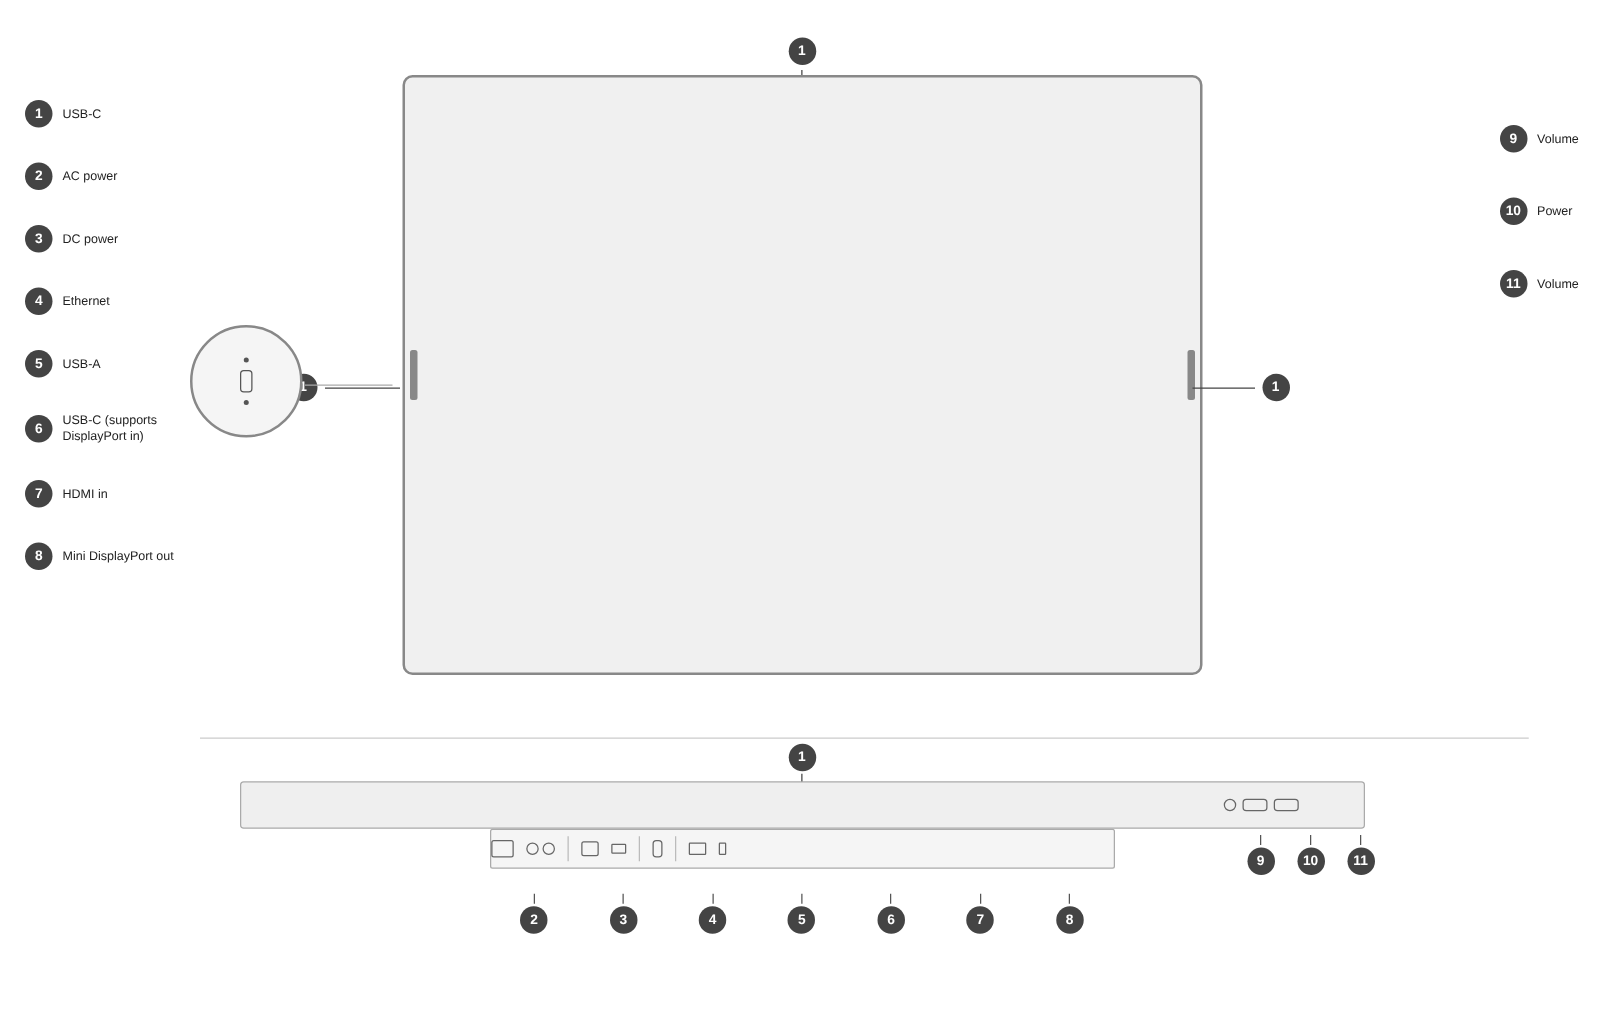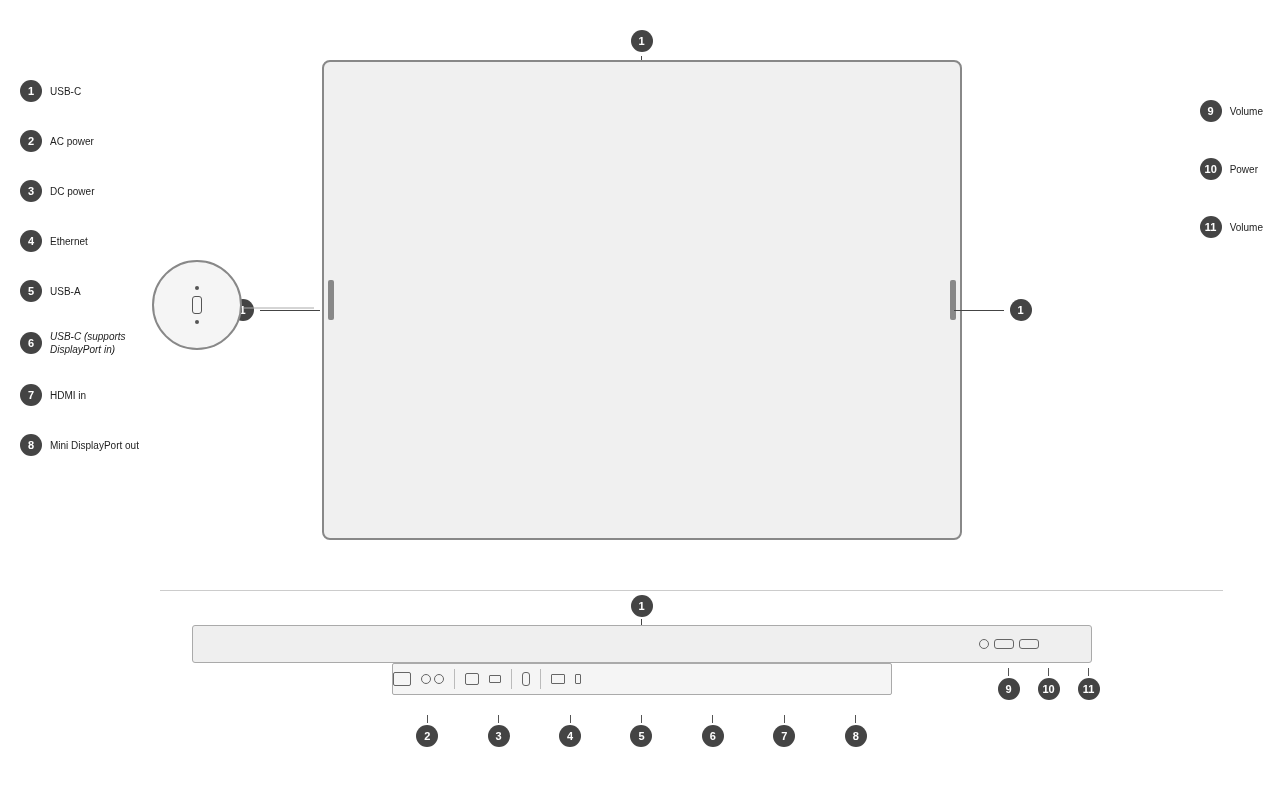--- a/index.html
+++ b/index.html
@@ -421,21 +421,21 @@
       <div class="label-item">
         <div class="badge">4</div>
         <span class="label-text">Ethernet</span>
       </div>
       <div class="label-item">
         <div class="badge">5</div>
         <span class="label-text">USB-A</span>
       </div>
       <div class="label-item two-line">
         <div class="badge" style="margin-top:2px;">6</div>
-        <span class="label-text" style="white-space:pre-line;font-style:italic;">USB-C (supports
+        <span class="label-text" style="white-space:pre-line;">USB-C (supports
 DisplayPort in)</span>
       </div>
       <div class="label-item">
         <div class="badge">7</div>
         <span class="label-text">HDMI in</span>
       </div>
       <div class="label-item">
         <div class="badge">8</div>
         <span class="label-text">Mini DisplayPort out</span>
       </div>

